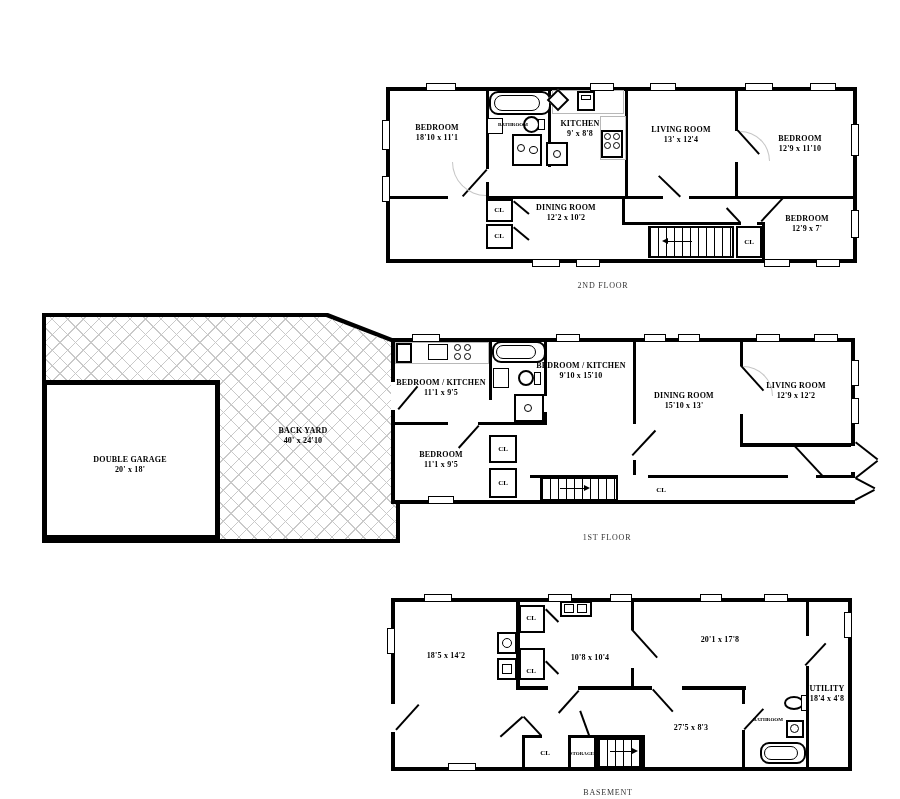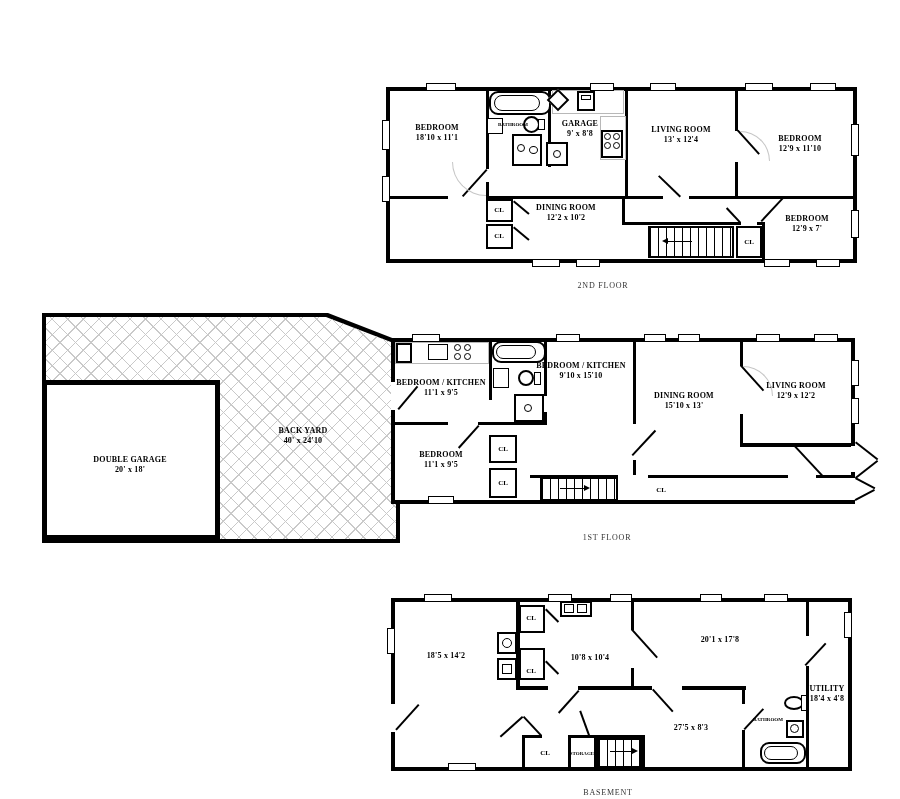--- a/index.html
+++ b/index.html
@@ -113,21 +113,21 @@
   <div class="win" style="left:576px;top:227px;width:24px;height:8px;"></div>
   <div class="win" style="left:764px;top:227px;width:26px;height:8px;"></div>
   <div class="win" style="left:816px;top:227px;width:24px;height:8px;"></div>
 
   <div class="rlbl" style="left:437px;top:101px;">
     <span>BEDROOM</span>
     <span>18'10 x 11'1</span>
   </div>
   <div class="tiny" style="left:513px;top:92px;">BATHROOM</div>
   <div class="rlbl" style="left:580px;top:97px;">
-    <span>GARAGE</span>
+    <span>KITCHEN</span>
     <span>9' x 8'8</span>
   </div>
   <div class="rlbl" style="left:681px;top:103px;">
     <span>LIVING ROOM</span>
     <span>13' x 12'4</span>
   </div>
   <div class="rlbl" style="left:800px;top:112px;">
     <span>BEDROOM</span>
     <span>12'9 x 11'10</span>
   </div>

